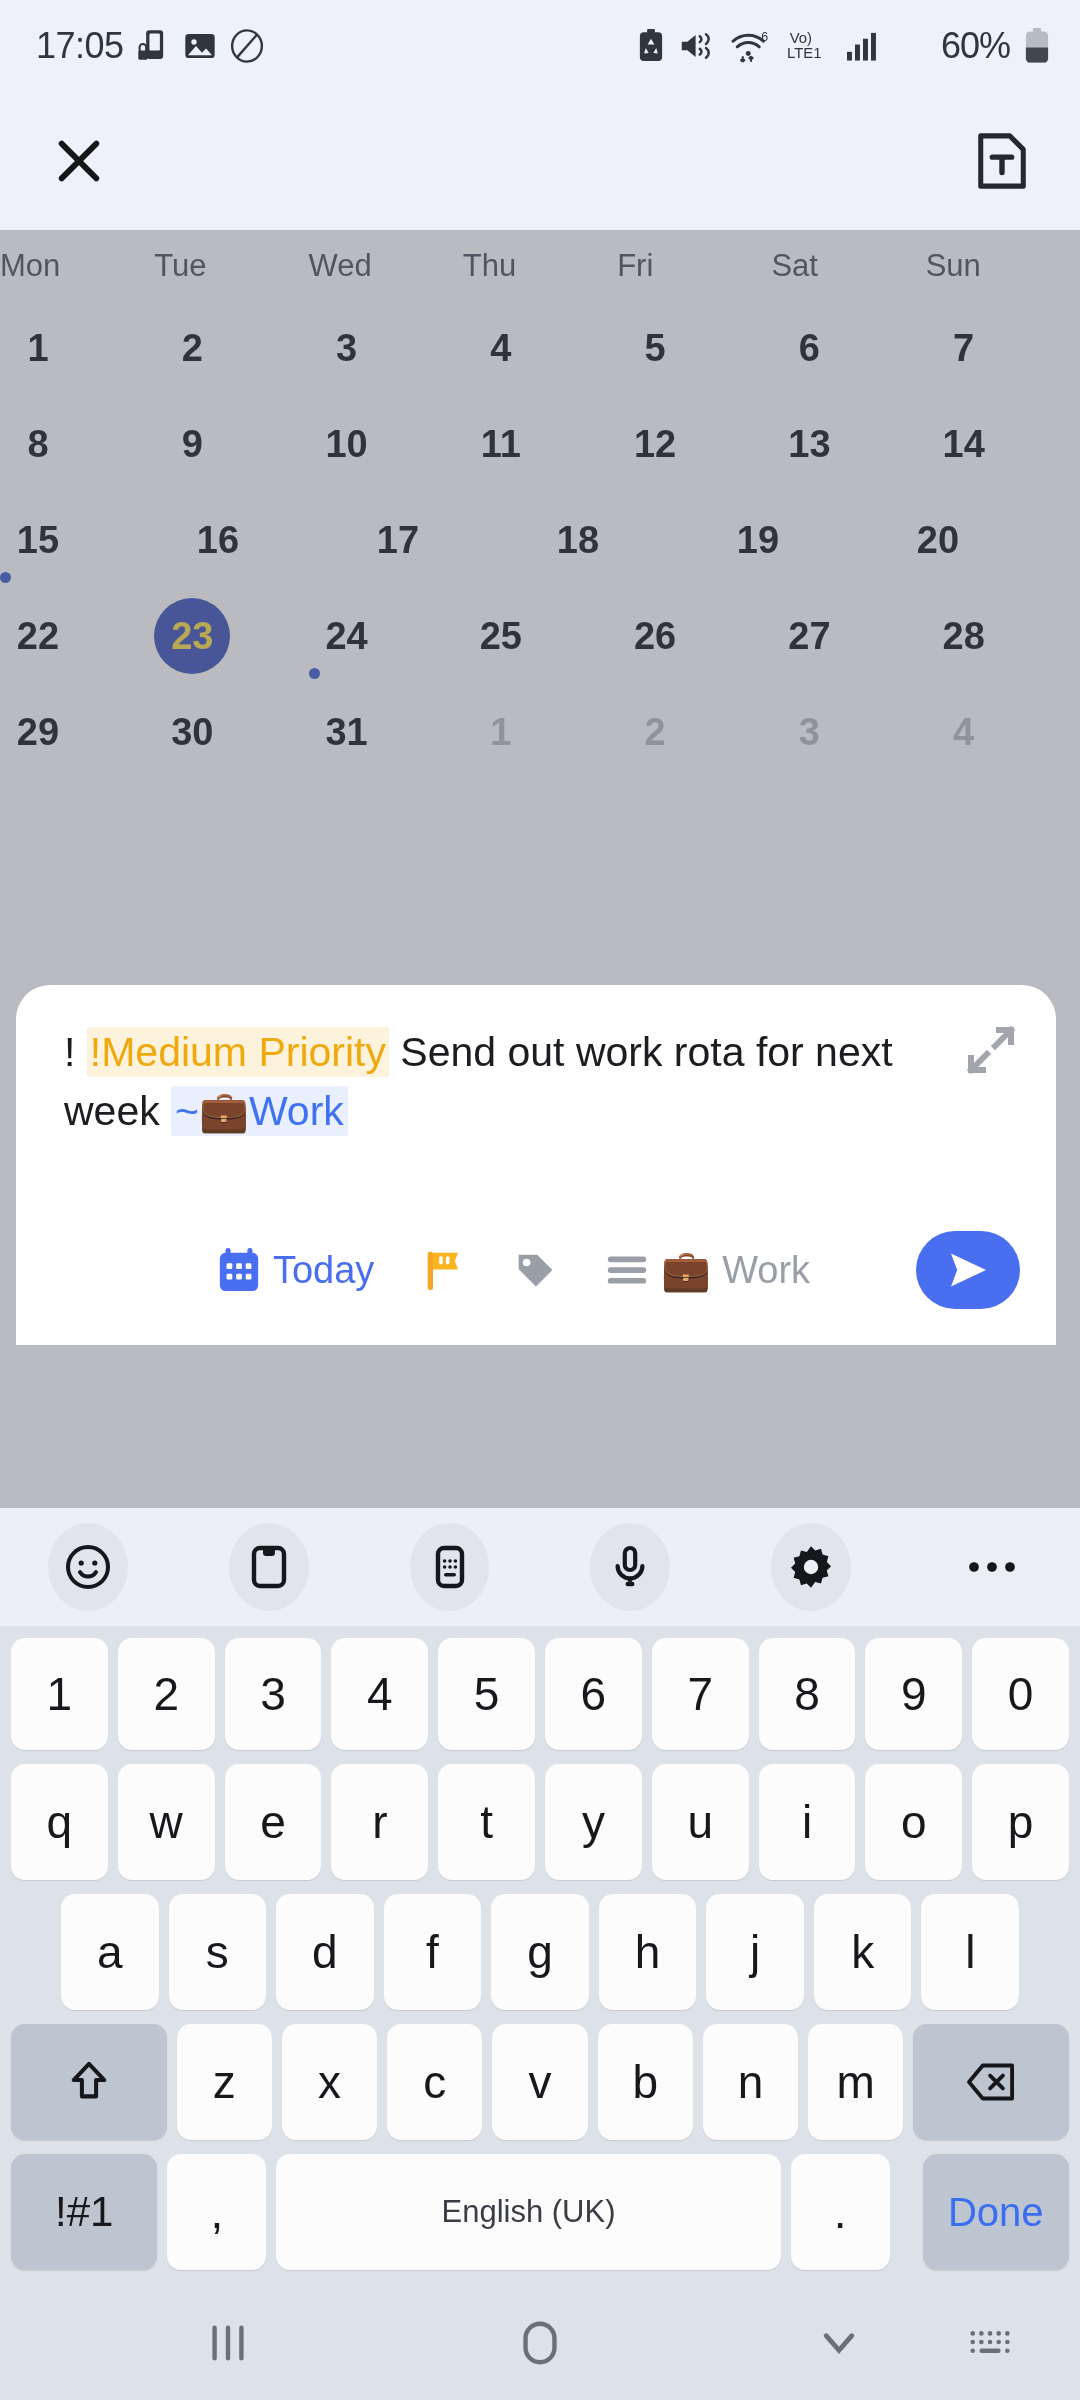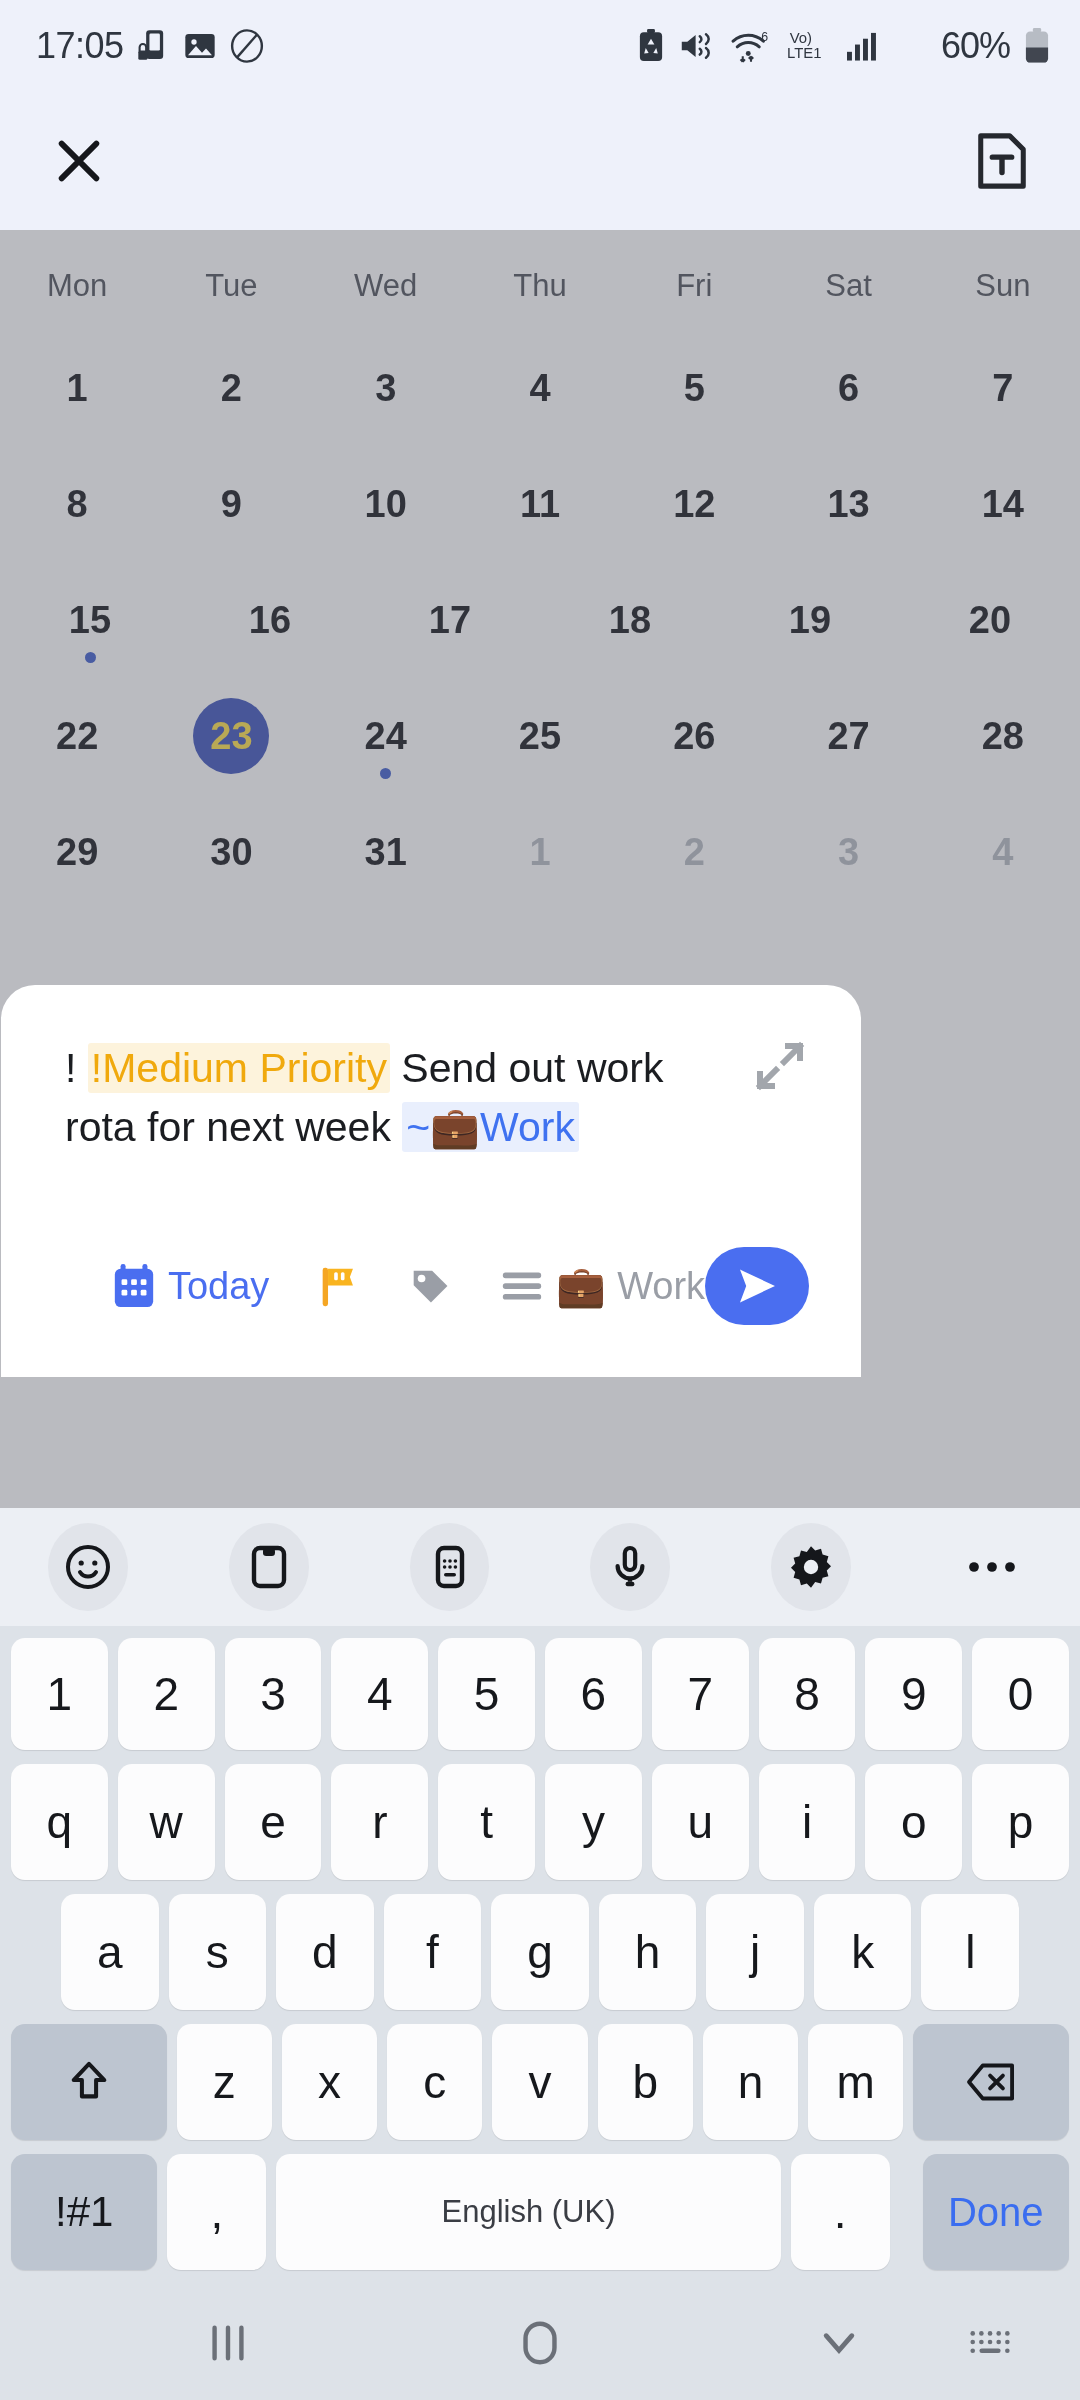--- a/index.html
+++ b/index.html
@@ -40,23 +40,22 @@
   }
   .calendar {
     position:relative;
     padding:0;
     background:#fff;
   }
   .cal-row { display:flex; width:100%; }
   .cal-cell {
     flex:1 1 0; height:96px;
     display:flex; flex-direction:column;
-    align-items:center; justify-content:center;
+    justify-content:center;
     position:relative;
-    margin-top:20px;
   }
   .cal-head .cal-cell { height:72px; }
   .dayname { font-size:31px; color:#4c5058; font-weight:400; }
   .daynum {
     font-size:38px; color:#14161a; font-weight:700;
     width:76px; height:76px; line-height:76px; text-align:center;
     border-radius:50%;
   }
   .daynum.other { color:#b6bac2; font-weight:700; }
   .daynum.selected { background:#3b51ba; color:#fde047; }
@@ -68,24 +67,24 @@
 
   
   .scrim {
     position:absolute; top:230px; left:0; width:1080px; height:2170px;
     background:rgba(90,94,104,0.42);
     pointer-events:none;
   }
 
   
   .sheet {
-    position:absolute; left:1px; top:985px; width:860px;
+    position:absolute; left:16px; top:985px; width:1040px;
     background:#ffffff;
     border-top-left-radius:34px; border-top-right-radius:34px;
-    padding:16px;
+    padding:0;
     z-index:5;
   }
   .task-input-row {
     position:relative;
     padding:38px 48px 20px 48px;
     min-height:210px;
   }
   .task-text {
     font-size:41px; line-height:1.45; color:#1b1d21;
     padding-right:90px;

